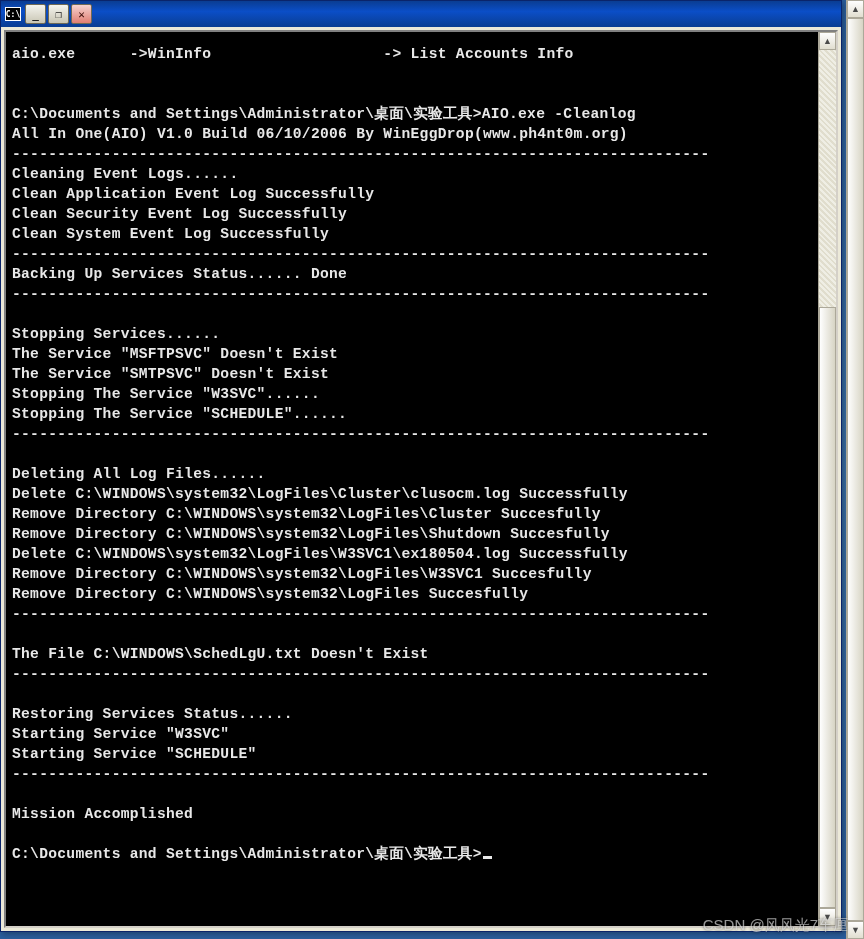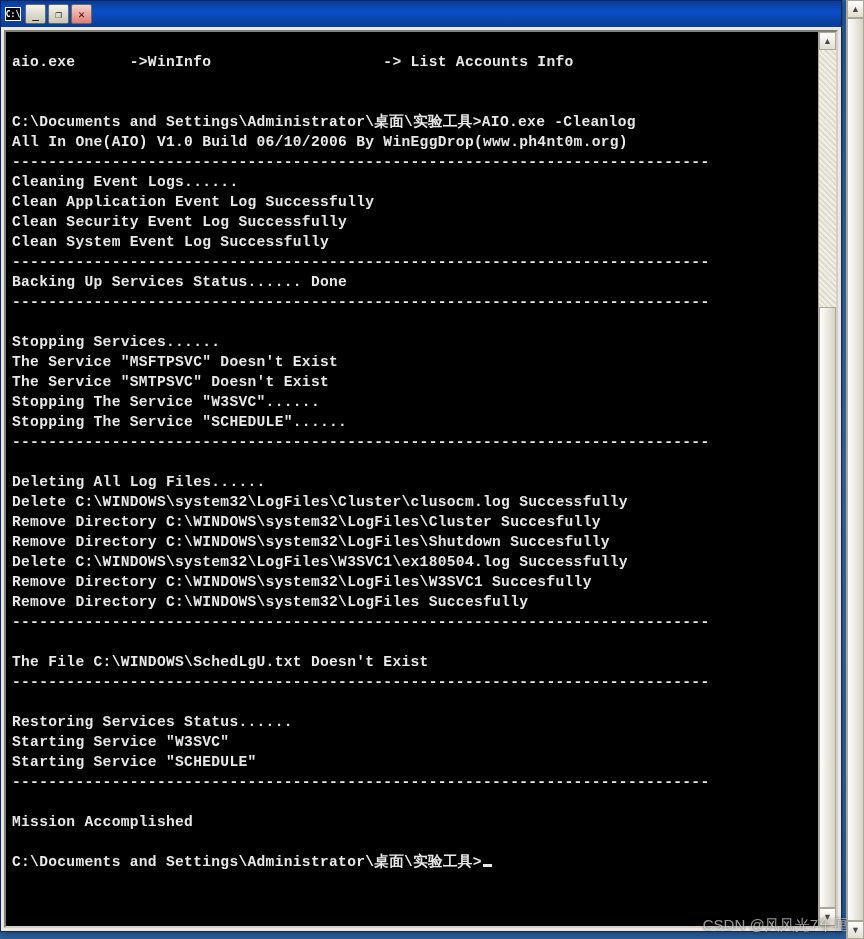--- a/index.html
+++ b/index.html
@@ -41,21 +41,21 @@
   }
   .win-btn.close { background:linear-gradient(180deg,#f6d3cf,#e07e72); color:#3a0c08; }
   .client {
     flex:1; margin:3px; background:#000; position:relative;
     border:2px solid #d4d0c8; border-top-color:#808080; border-left-color:#808080;
   }
   .console {
     position:absolute; inset:0; right:18px;
     color:#e8e8e8; font-family:"Lucida Console","Courier New",monospace;
     font-size:14.6px; line-height:20px; font-weight:bold; letter-spacing:0.3px;
-    padding:20px 6px; white-space:pre; overflow:hidden;
+    padding:12px 6px; white-space:pre; overflow:hidden;
   }
   .scrollbar {
     position:absolute; right:0; top:0; bottom:0; width:18px;
     background:#e8e6da; border-left:1px solid #aca899;
     display:flex; flex-direction:column;
   }
   .sb-btn {
     height:18px; background:linear-gradient(180deg,#fefefe,#e1ded0);
     border:1px solid #aca899; display:flex; align-items:center; justify-content:center;
     font-size:9px; color:#4a4a4a;

